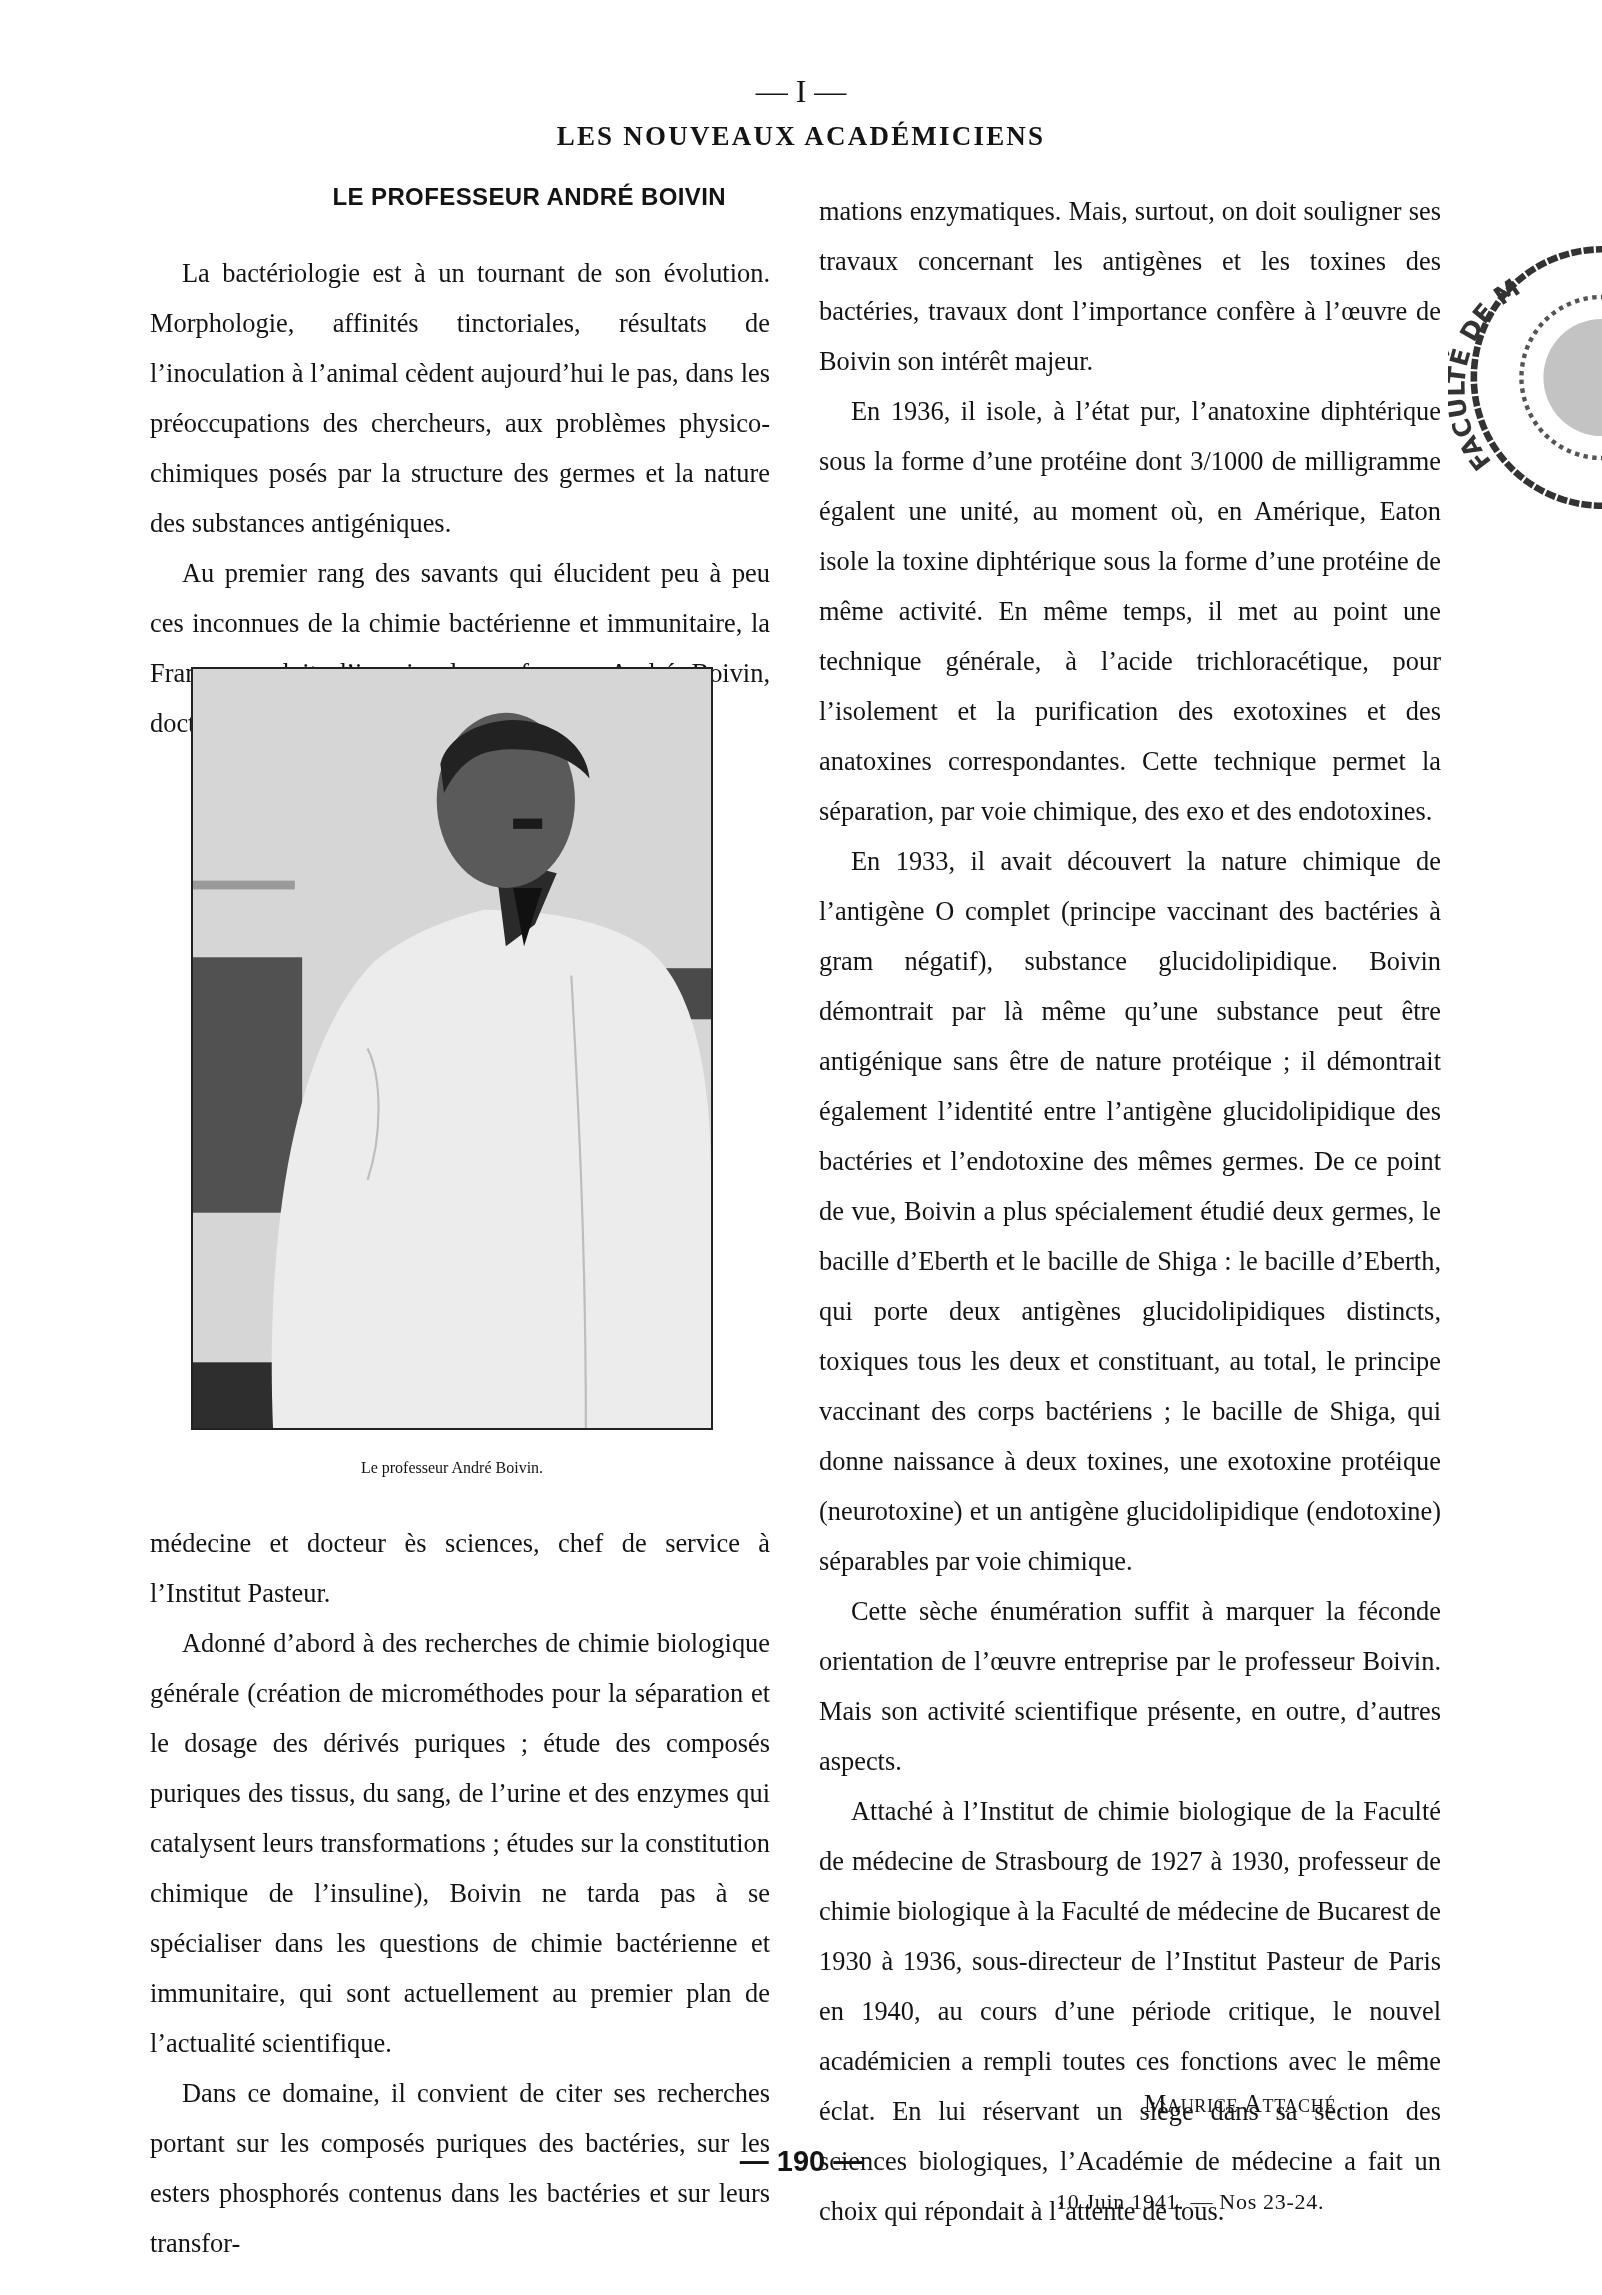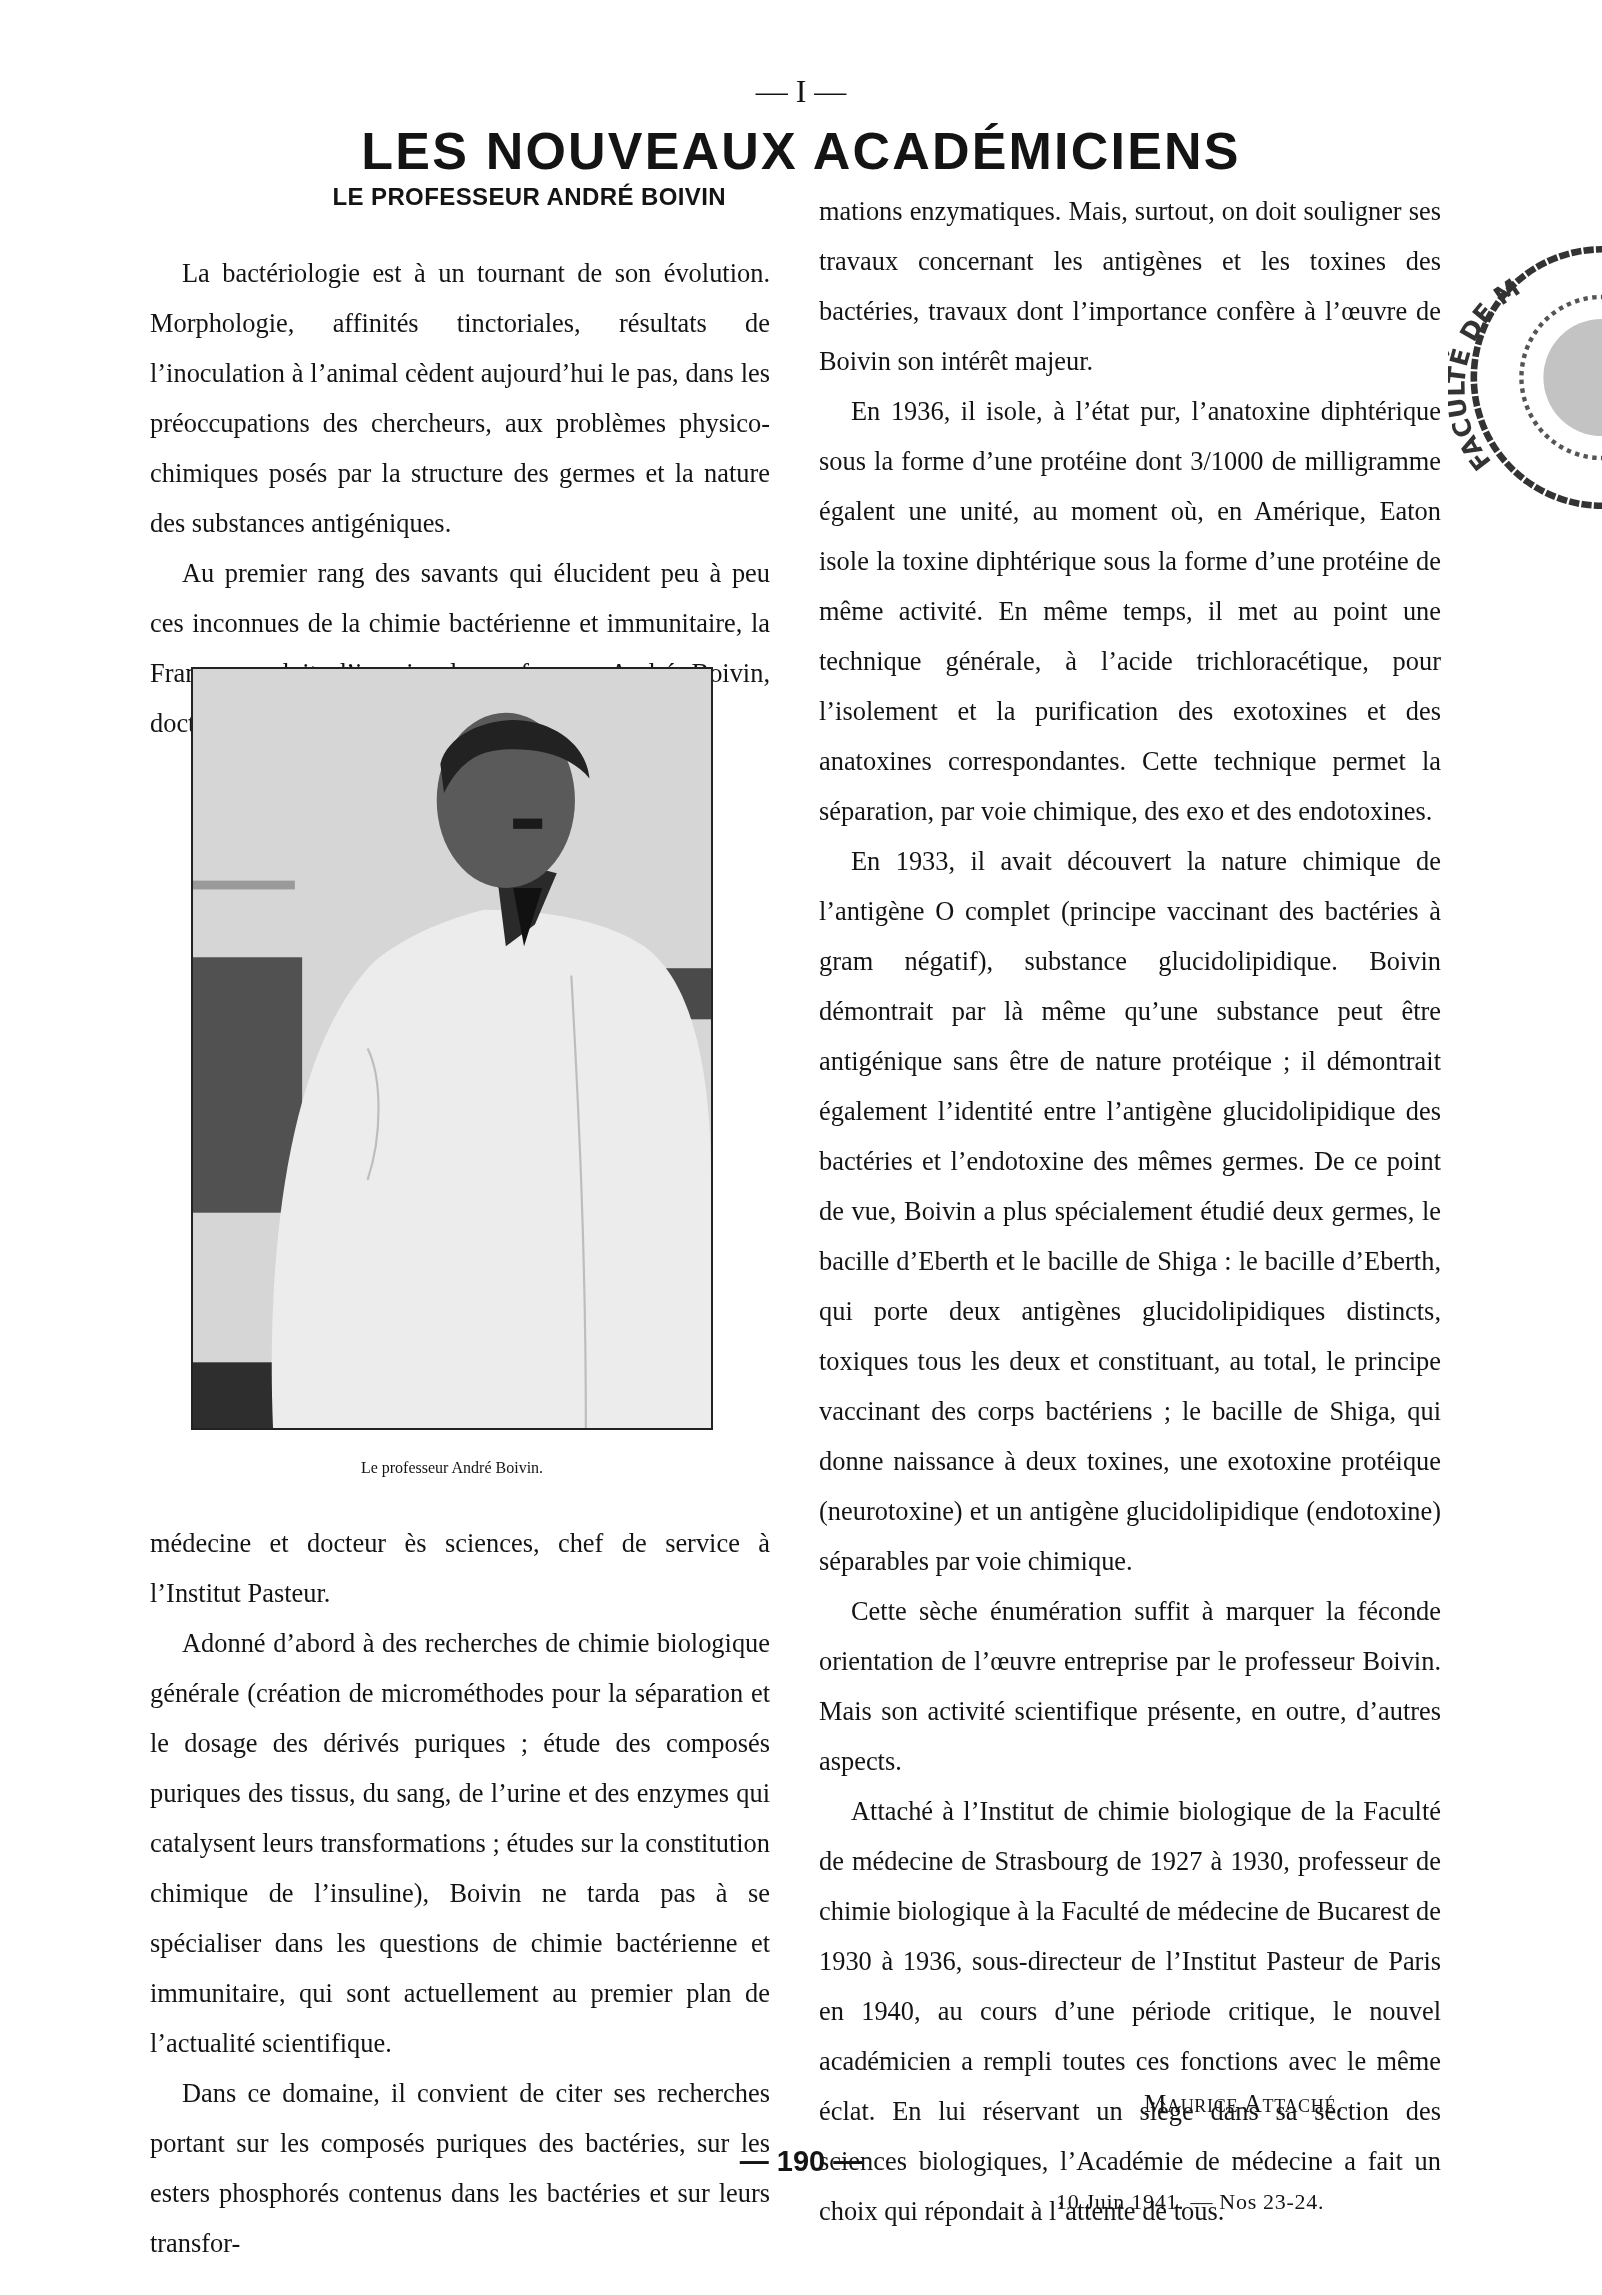--- a/index.html
+++ b/index.html
@@ -1,21 +1,21 @@
 <!DOCTYPE html>
 <html style="font-size:11.7px"><head>
 <meta charset="utf-8">
 <style>
   html, body { margin: 0; padding: 0; background: #ffffff; }
   body { width: 1602px; height: 2295px; position: relative; overflow: hidden;
          font-family: "Liberation Serif", "DejaVu Serif", serif; color: #141414; }
   .page-num-top { position: absolute; left: 0; width: 1602px; top: 73px; text-align: center;
                   font-size: 32px; font-family: "Liberation Serif", serif; }
   .main-title { position: absolute; left: 0; width: 1602px; top: 121px; text-align: center;
-                font-family: Liberation Sans, sans-serif; font-weight: bold; font-size: 52px; letter-spacing: 2.2px; }
+                font-family: Liberation Serif, serif; font-weight: bold; font-size: 27px; letter-spacing: 2.2px; }
   .sub-title { position: absolute; left: 169px; width: 557px; top: 183px; text-align: right;
                font-family: "Liberation Sans", sans-serif; font-weight: bold; font-size: 24px; letter-spacing: 0.4px; }
   .col { position: absolute; font-size: 26.4px; line-height: 50px; text-align: justify; hyphens: manual; }
   .col p { margin: 0; text-indent: 32px; }
   .col p.cont { text-indent: 0; }
   .col-left-top { left: 150px; width: 620px; top: 248px; }
   .col-left-bottom { left: 150px; width: 620px; top: 1518px; }
   .col-right { left: 819px; width: 622px; top: 186px; }
   .photo { position: absolute; left: 191px; top: 667px; width: 522px; height: 763px;
            border: 2.2px solid #222; box-sizing: border-box; overflow: hidden;

